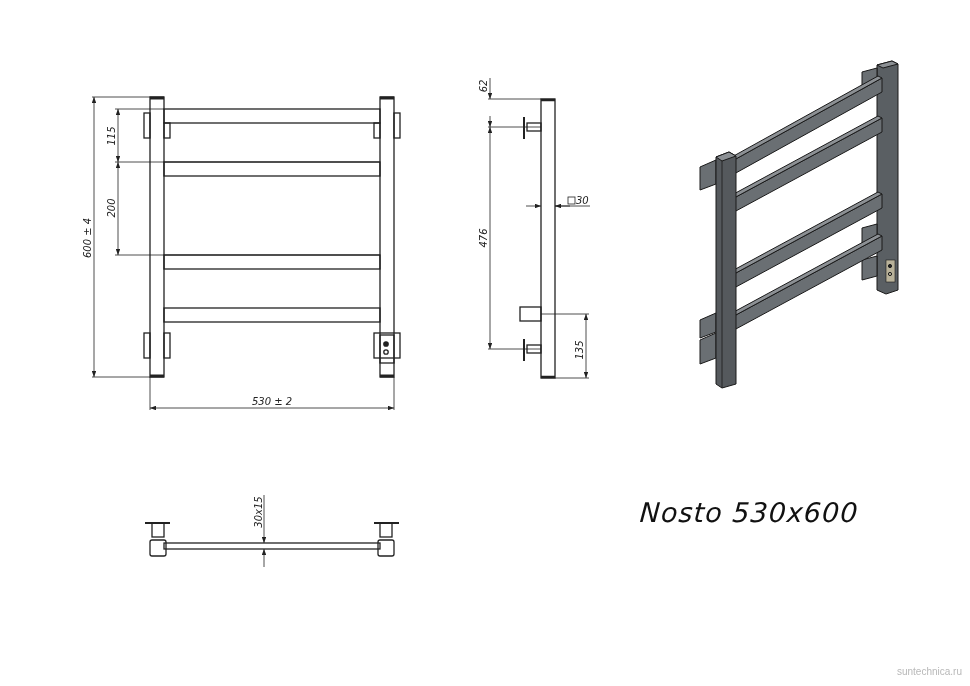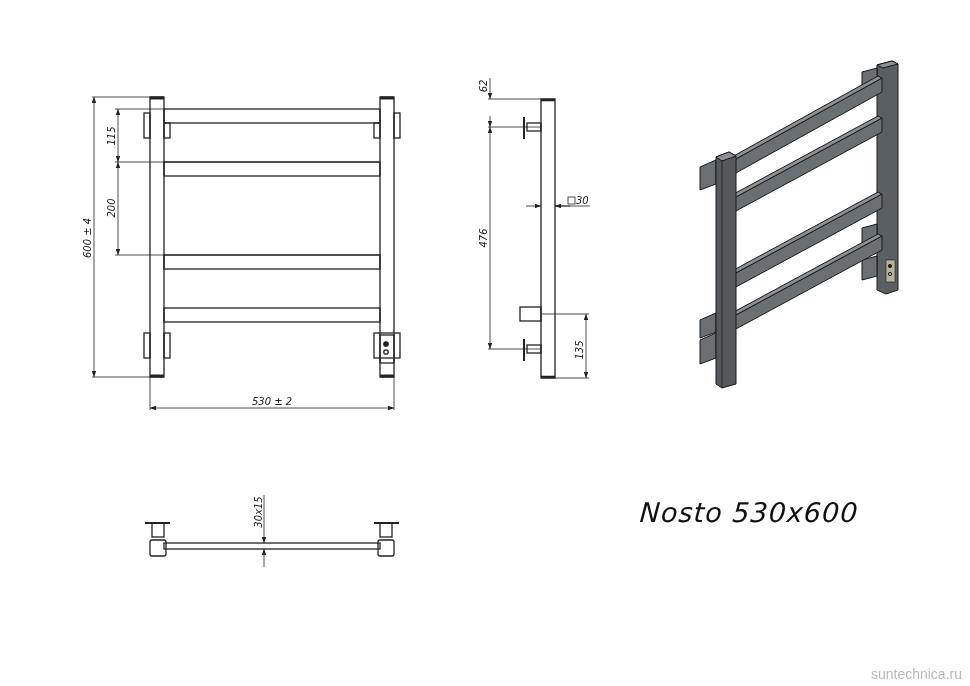--- a/index.html
+++ b/index.html
@@ -3,21 +3,21 @@
 <meta charset="utf-8">
 <style>
   html, body { margin: 0; padding: 0; background: #ffffff; }
   body { width: 970px; height: 686px; position: relative; overflow: hidden;
          font-family: "DejaVu Sans", sans-serif; }
   svg { position: absolute; left: 0; top: 0; }
   .dim { font-family: "DejaVu Sans", sans-serif; font-style: italic; font-size: 10px; fill: #222; }
   .title { position: absolute; left: 640px; top: 497px; font-family: "DejaVu Sans", sans-serif;
            font-style: italic; font-size: 27px; color: #111; letter-spacing: 1px; transform: skewX(-4deg); }
   .watermark { position: absolute; right: 8px; top: 666px; font-family: "Liberation Sans", sans-serif;
-               font-size: 14px; color: #b8b8b8; }
+               font-size: 10px; color: #b8b8b8; }
 </style>
 </head>
 <body>
 
 <svg width="970" height="686" viewBox="0 0 970 686" xmlns="http://www.w3.org/2000/svg">
   <defs>
     <marker id="arr" markerWidth="8" markerHeight="6" refX="8" refY="3" orient="auto-start-reverse">
       <path d="M0,0 L8,3 L0,6 Z" fill="#222"></path>
     </marker>
   </defs>

